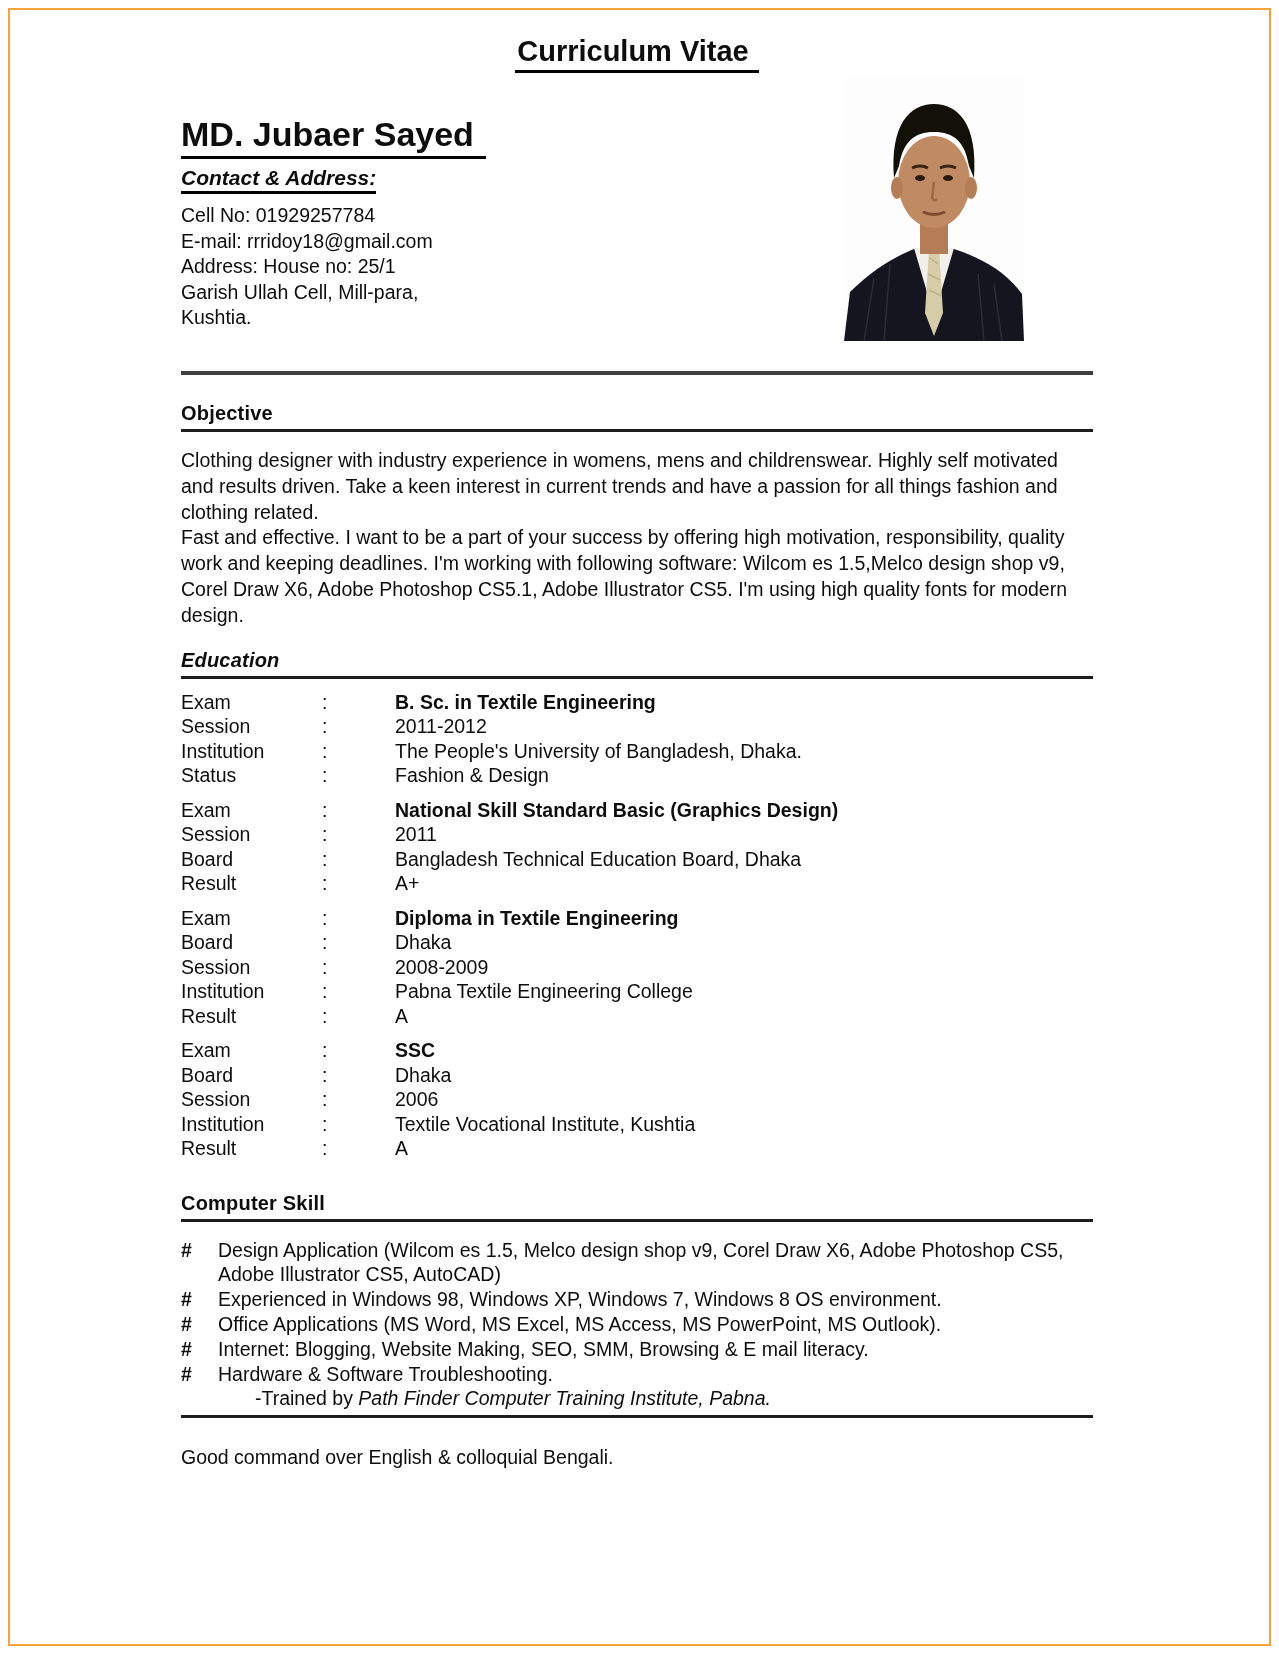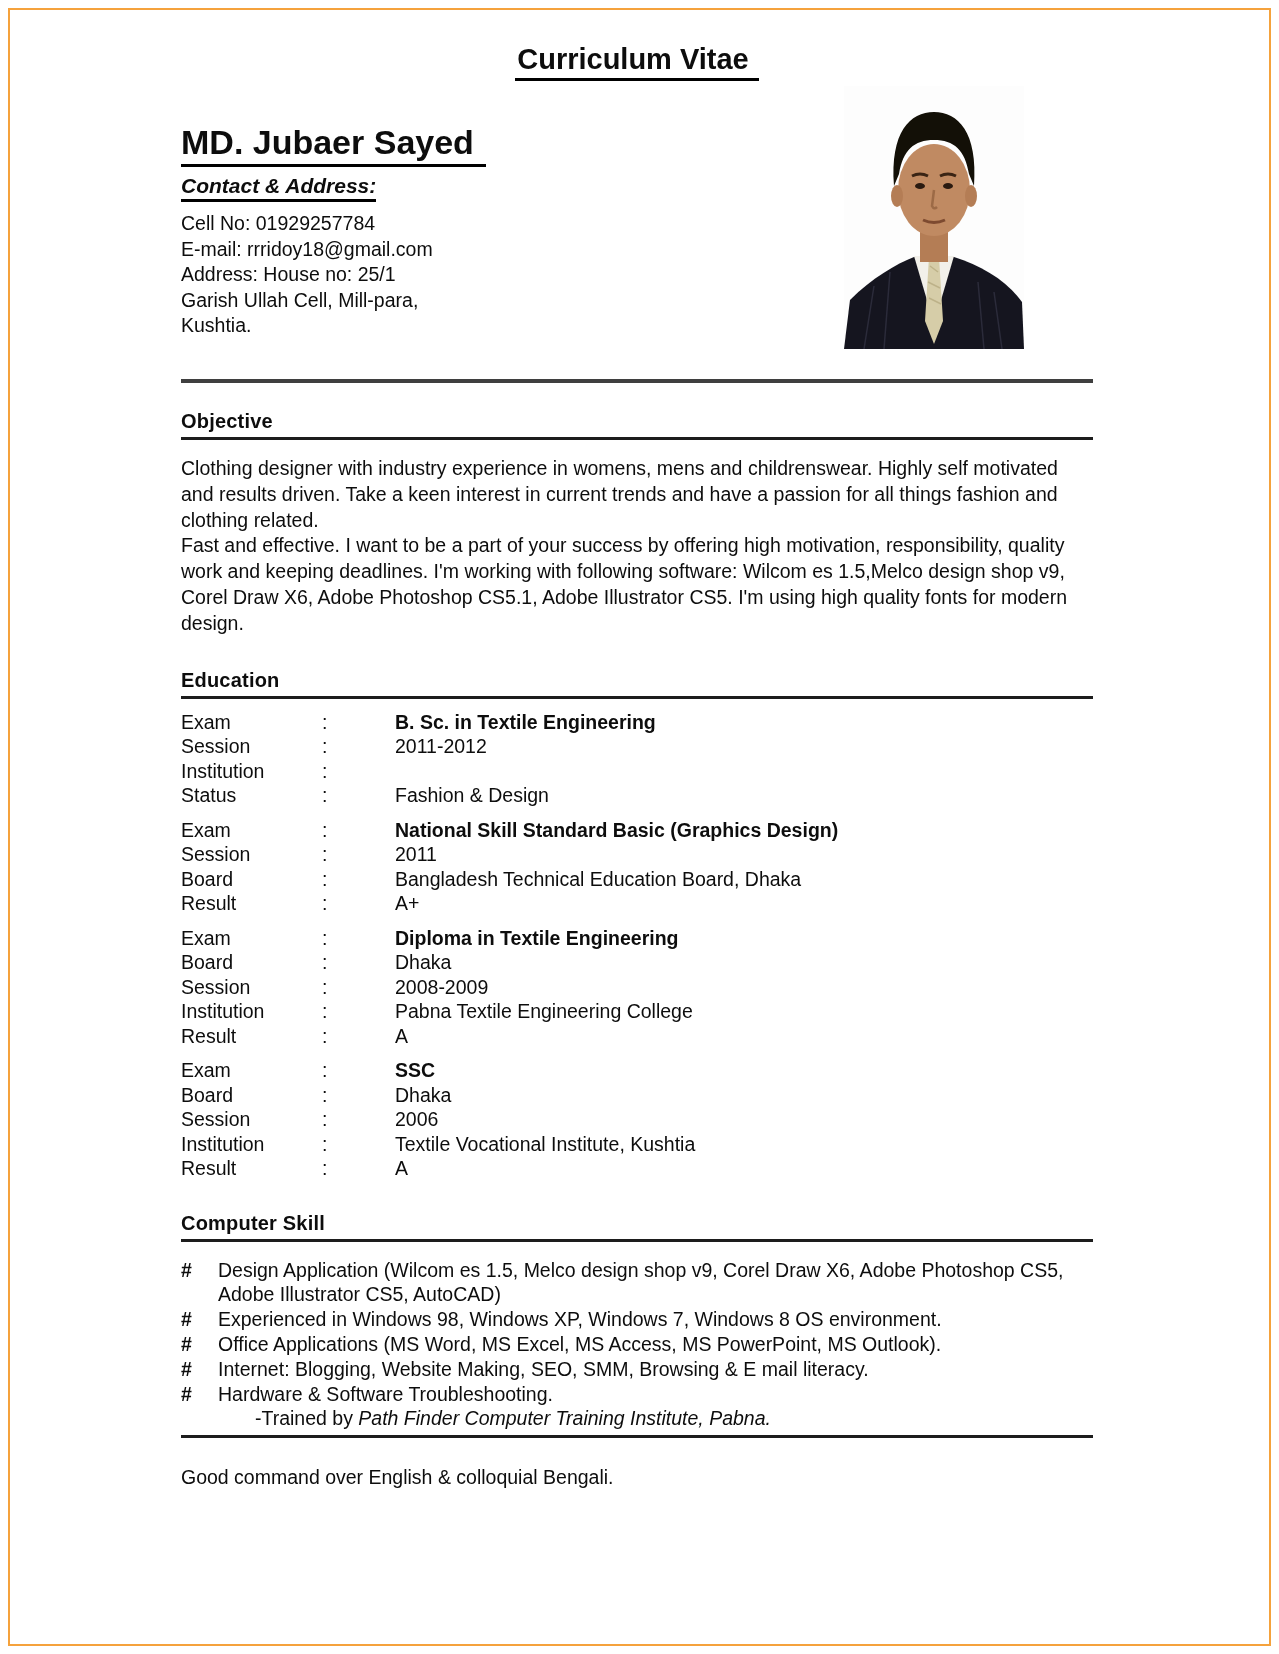--- a/index.html
+++ b/index.html
@@ -9,21 +9,21 @@
     background:#ffffff;
     font-family:"Liberation Sans", sans-serif;
     color:#0d0d0d;
     overflow:hidden;
   }
   .frame {
     position:absolute; left:8px; top:8px; right:8px; bottom:8px;
     border:2px solid #F5A23C;
     pointer-events:none;
   }
-  .content { position:absolute; left:181px; top:12px; width:912px; }
+  .content { position:absolute; left:181px; top:4px; width:912px; }
 
   .cv-title { text-align:center; margin-top:31px; font-size:29px; font-weight:700; }
   .cv-title .u { border-bottom:3px solid #000; padding:0 10px 3px 2px; }
 
   .header-row { display:flex; justify-content:space-between; margin-top:10px; }
   .header-left { padding-top:37px; }
   .name { font-size:34px; font-weight:700; display:inline-block; border-bottom:3px solid #000; padding:0 12px 2px 0; }
   .contact-heading { font-size:21px; font-weight:700; font-style:italic; display:inline-block; border-bottom:3px solid #000; margin-top:7px; padding-bottom:1px;text-align:right; }
   .contact-lines { margin-top:9px; }
   .contact-line { font-size:19.5px; line-height:25.5px; }
@@ -33,21 +33,21 @@
 
   .sep-thick { height:4px; background:#3f3f3f; margin-top:30px; }
 
   .section-heading { font-size:20px; font-weight:700; letter-spacing:0.2px; }
   .heading-rule { height:3px; background:#1d1d1d; margin-top:4px; }
 
   .objective-heading { margin-top:27px; }
   .objective-paragraphs { margin-top:16px; }
   .para { font-size:19.5px; line-height:25.8px; margin:0; }
 
-  .education-heading { margin-top:32px; }
+  .education-heading { margin-top:20px;font-style:italic; }
   .edu-entries { margin-top:11px; }
   .edu-entry { margin-bottom:10px; }
   .edu-row { display:flex; font-size:19.5px; line-height:24.5px; }
   .edu-label { width:141px; flex:0 0 auto; }
   .edu-colon { width:73px; flex:0 0 auto; }
   .edu-value.bold { font-weight:700; }
 
   .skill-heading { margin-top:31px; }
   .skill-list { margin-top:16px; }
   .skill-item { display:flex; font-size:19.5px; line-height:24.8px; }
@@ -142,20 +142,21 @@
             <div class="edu-value bold">B. Sc. in Textile Engineering</div>
           </div>
           <div class="edu-row">
             <div class="edu-label">Session</div>
             <div class="edu-colon">:</div>
             <div class="edu-value">2011-2012</div>
           </div>
           <div class="edu-row">
             <div class="edu-label">Institution</div>
             <div class="edu-colon">:</div>
+            <div class="edu-value">The People's University of Bangladesh, Dhaka.</div>
           </div>
           <div class="edu-row">
             <div class="edu-label">Status</div>
             <div class="edu-colon">:</div>
             <div class="edu-value">Fashion &amp; Design</div>
           </div>
         </div>
         <div class="edu-entry">
           <div class="edu-row">
             <div class="edu-label">Exam</div>

